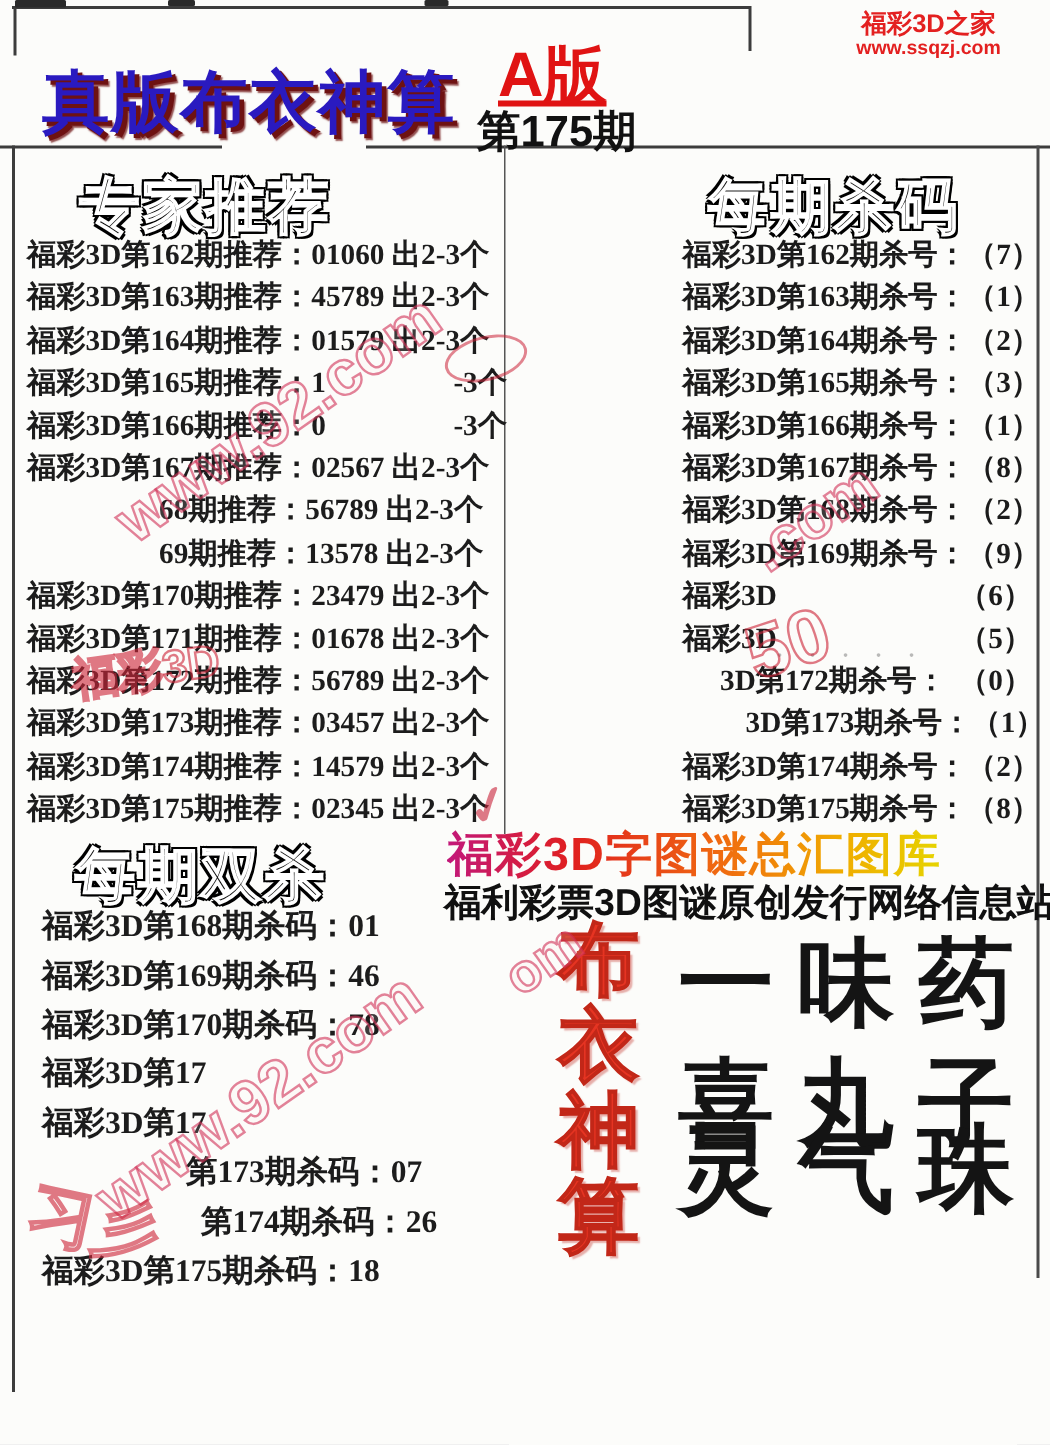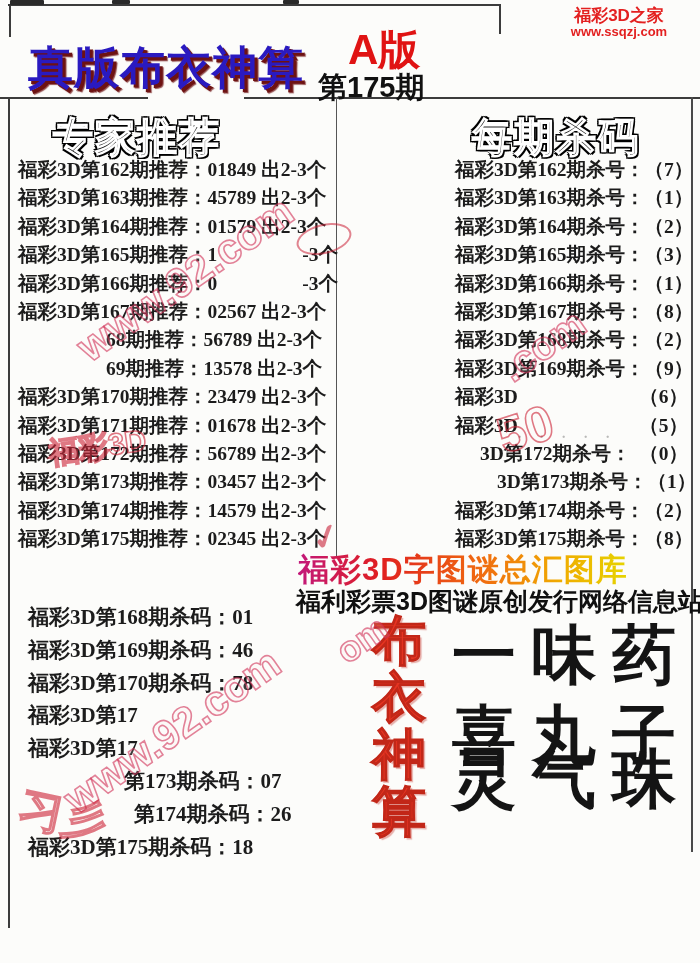--- a/index.html
+++ b/index.html
@@ -64,31 +64,31 @@
   <div class="line" style="left:0;top:97px;width:148px;height:2px;"></div>
   <div class="line" style="left:244px;top:97px;width:456px;height:2px;"></div>
   <div class="line" style="left:8px;top:97px;width:2px;height:831px;"></div>
   <div class="line" style="left:336px;top:97px;width:1px;height:459px;background:#555;"></div>
   <div class="line" style="left:691px;top:97px;width:2px;height:755px;background:#4a4a4a;"></div>
   <div class="scan-mark" style="left:10px;top:0;width:34px;height:5px;"></div>
   <div class="scan-mark" style="left:112px;top:0;width:18px;height:4px;"></div>
   <div class="scan-mark" style="left:283px;top:0;width:16px;height:4px;"></div>
 
   <div class="abs title" style="left:28px;top:38px;">真版布衣神算</div>
-  <div class="abs edition" style="left:348px;top:22px;">A版</div>
+  <div class="abs edition" style="left:332px;top:22px;text-decoration:underline;">A版</div>
   <div class="abs issue" style="left:318px;top:68px;">第175期</div>
   <div class="abs site" style="right:6px;top:7px;width:150px;">
     <div class="nm">福彩3D之家</div>
     <div class="url">www.ssqzj.com</div>
   </div>
 
   <div class="abs hd" style="left:53px;top:110px;">专家推荐</div>
   <div class="rows rec" id="recommend-rows" style="left:18px;top:156px;width:320px;">
       <div class="txtrow">
-        <span>福彩3D第162期推荐：01849 出2-3个</span>
+        <span>福彩3D第162期推荐：01060 出2-3个</span>
       </div>
       <div class="txtrow">
         <span>福彩3D第163期推荐：45789 出2-3个</span>
       </div>
       <div class="txtrow">
         <span>福彩3D第164期推荐：01579 出2-3个</span>
       </div>
       <div class="txtrow">
         <span>福彩3D第165期推荐：1</span>
         <span class="spacer" style="width: 92px;"></span>
@@ -184,20 +184,21 @@
         <span class="klabel">福彩3D第174期杀号：</span>
         <span class="kvalue">（2）</span>
       </div>
       <div class="krow">
         <span class="klabel">福彩3D第175期杀号：</span>
         <span class="kvalue">（8）</span>
       </div>
     </div>
   <div class="faint-dots" style="left:512px;top:428px;">・・・・・</div>
 
+  <div class="abs hd" style="left:50px;top:556px;">每期双杀</div>
   <div class="rows dbl" id="double-rows" style="left:28px;top:603px;width:300px;">
       <div class="txtrow">
         <span>福彩3D第168期杀码：01</span>
       </div>
       <div class="txtrow">
         <span>福彩3D第169期杀码：46</span>
       </div>
       <div class="txtrow">
         <span>福彩3D第170期杀码：78</span>
       </div>

